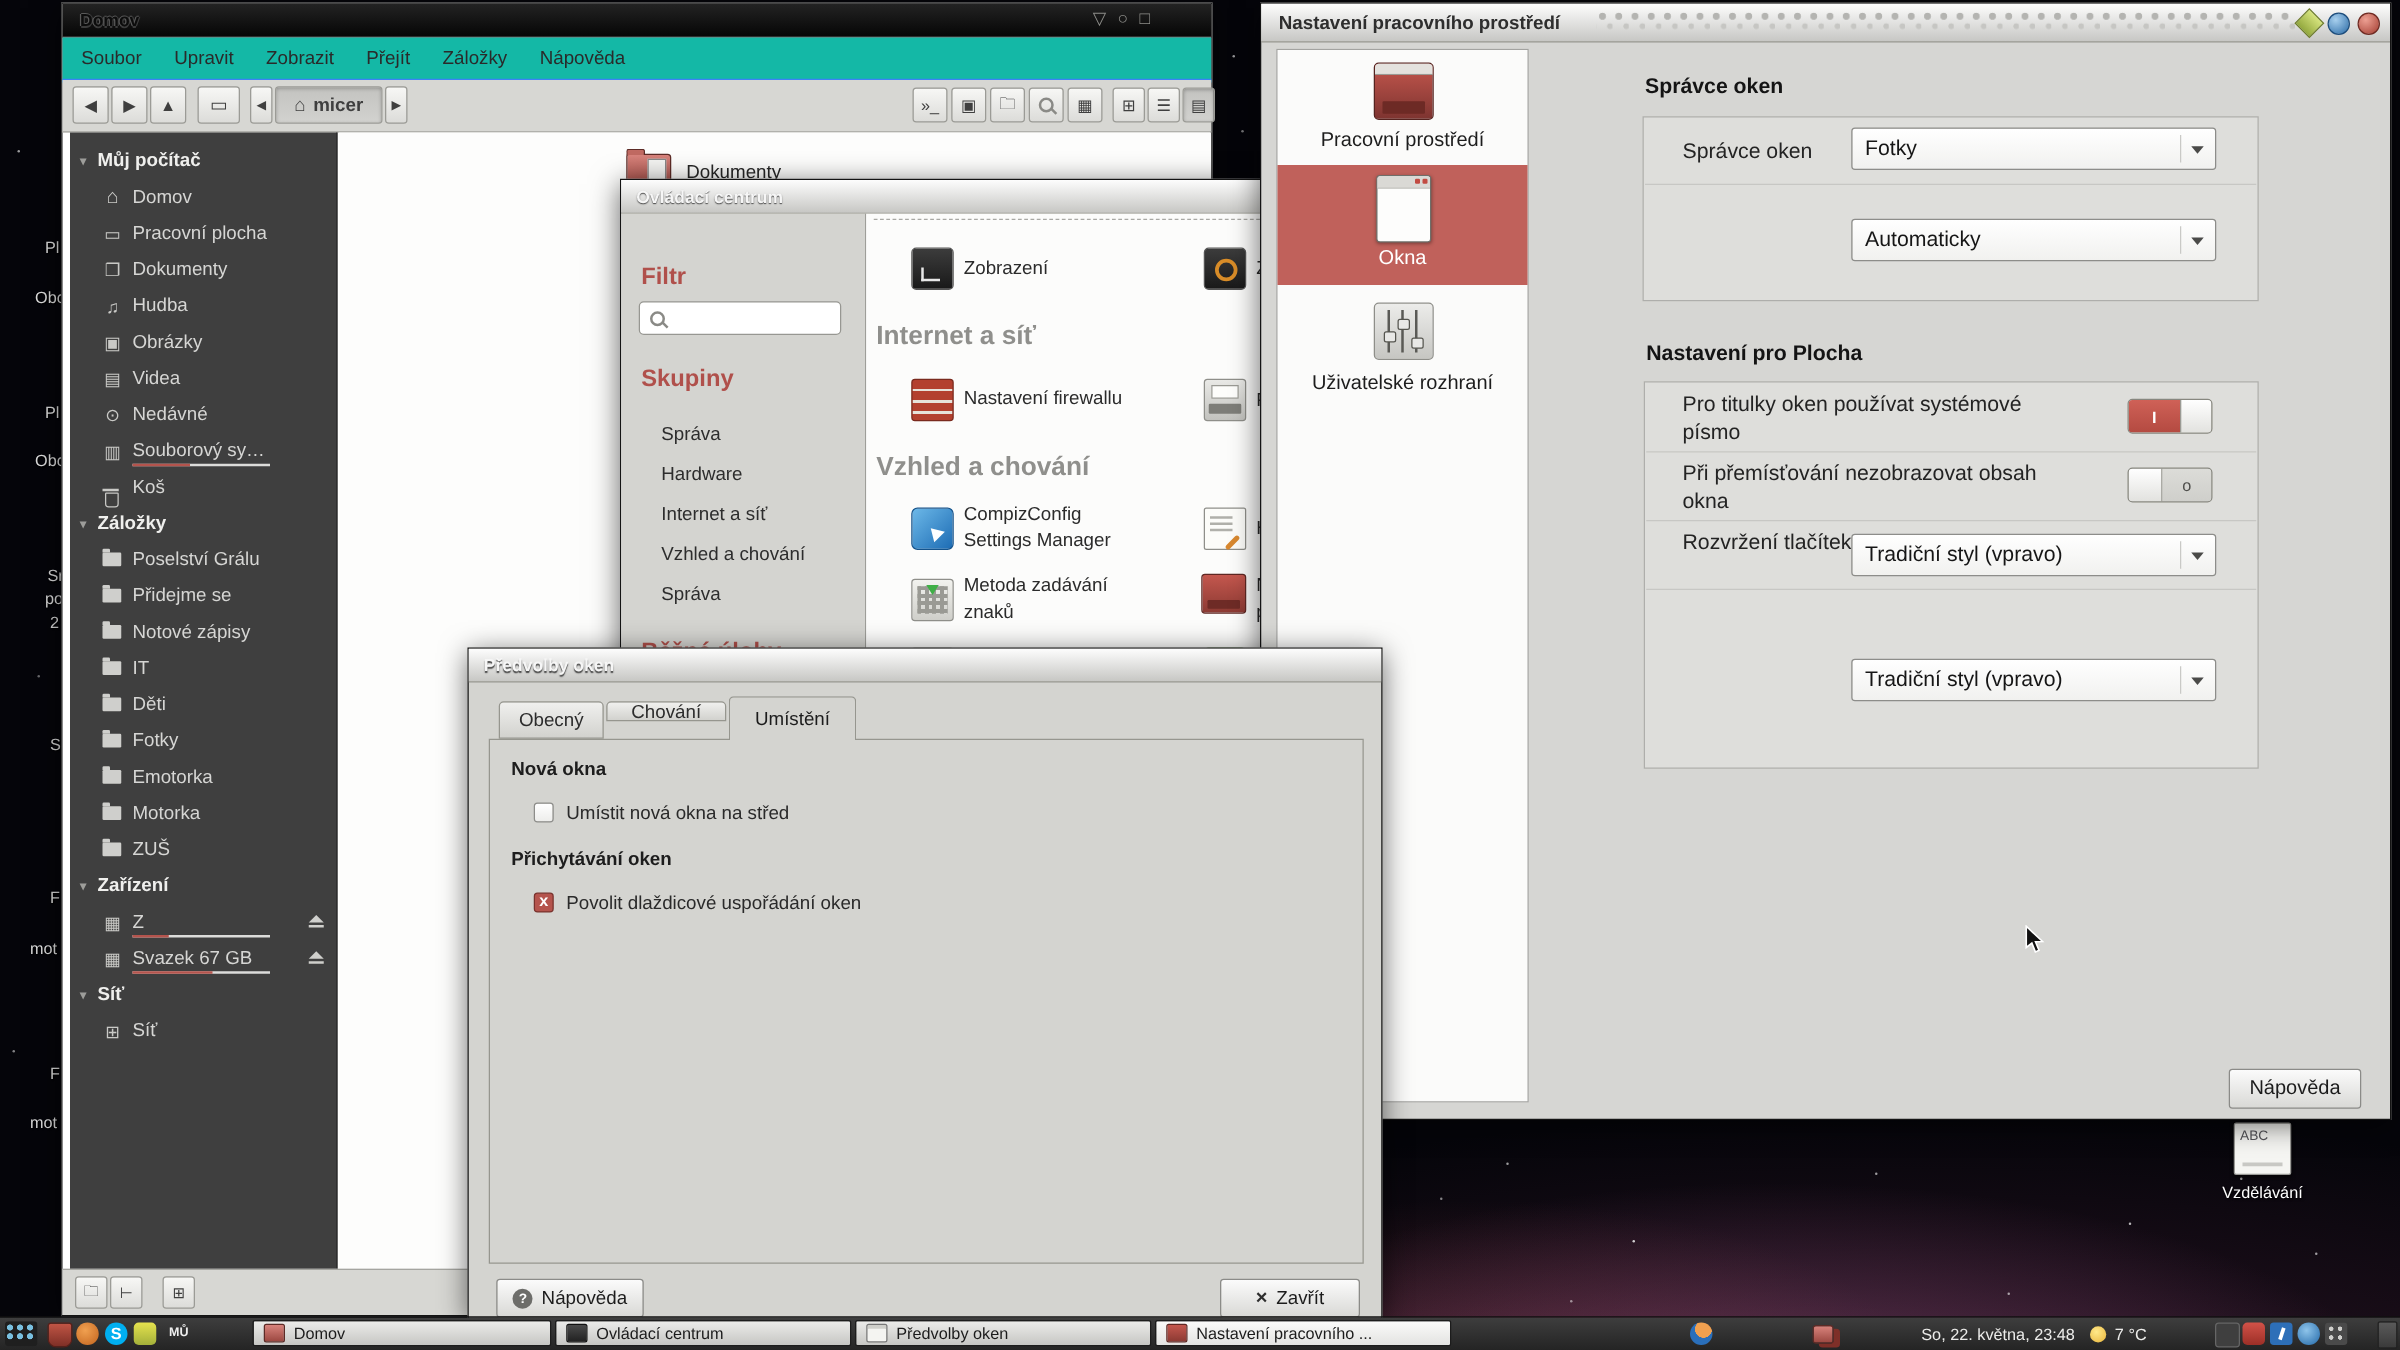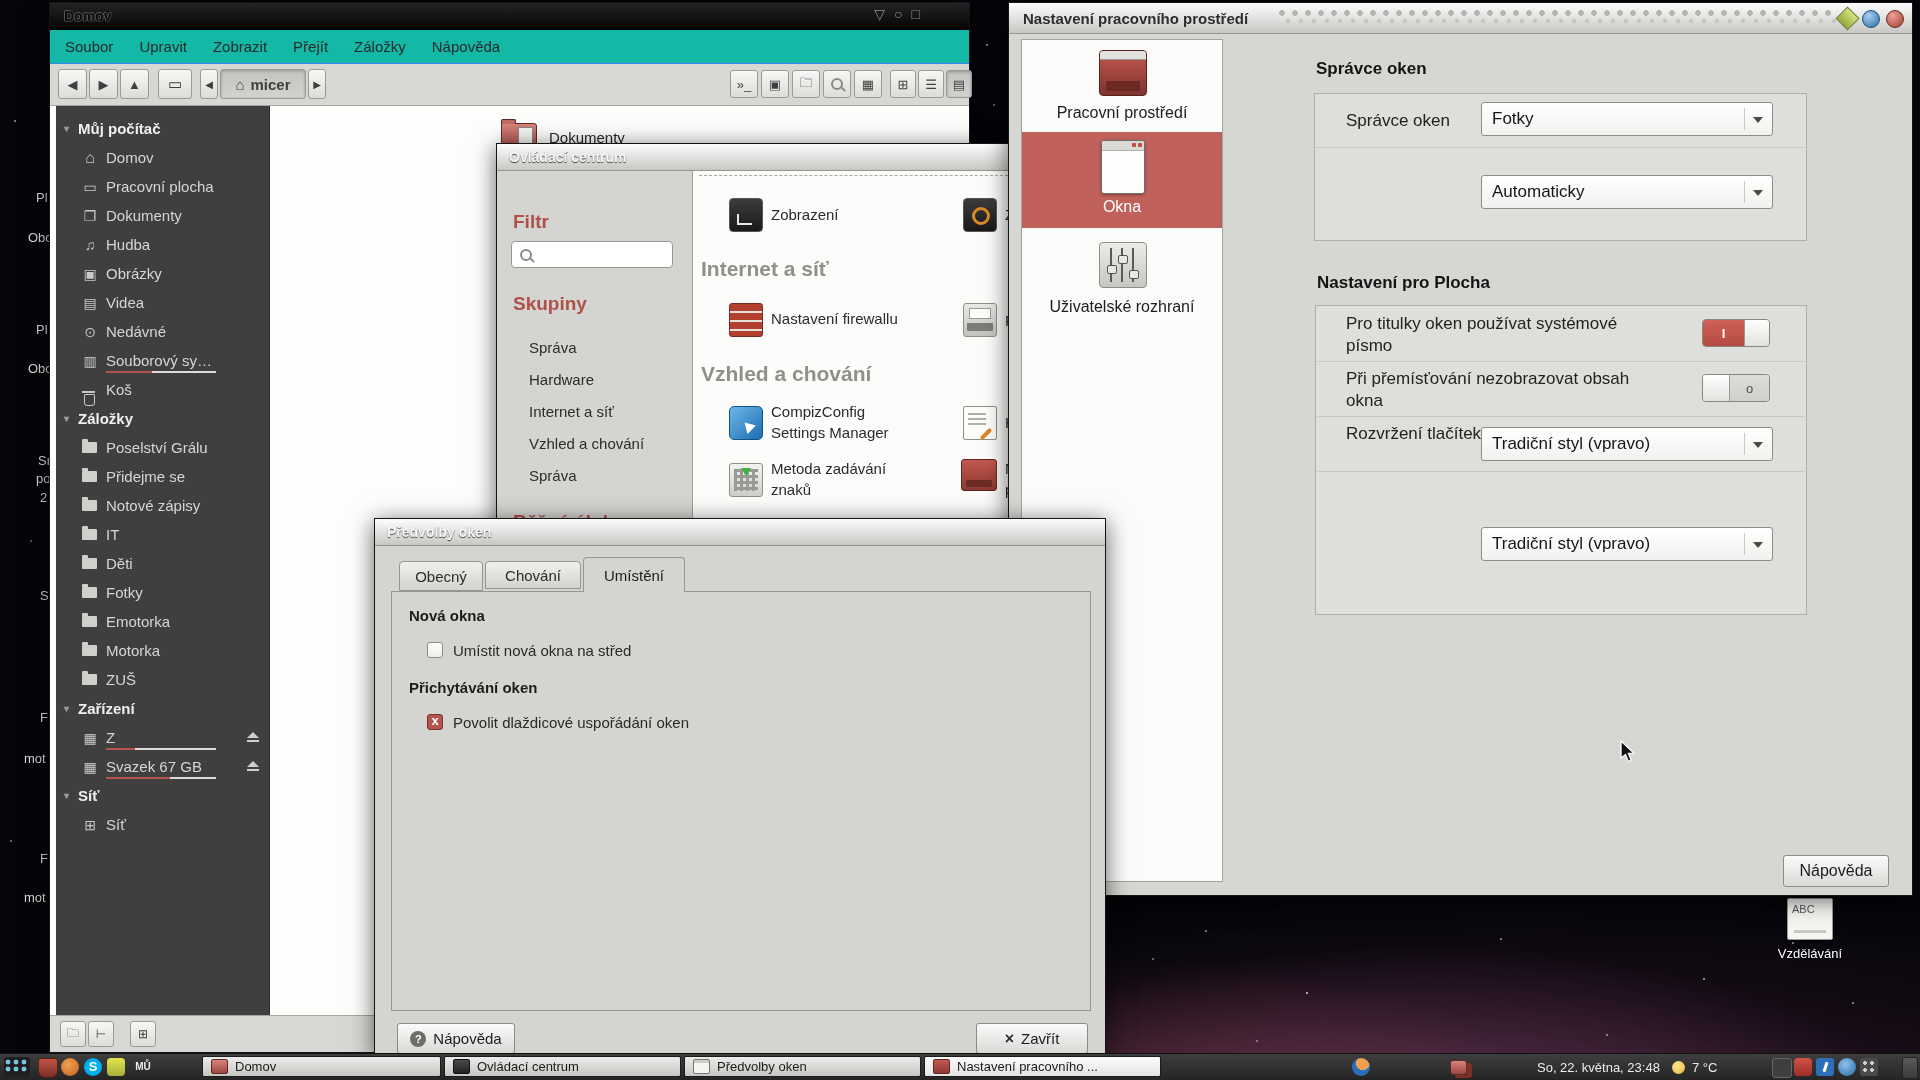--- a/index.html
+++ b/index.html
@@ -518,21 +518,21 @@
   </div>
 
   <div class="win" style="left:374px;top:518px;width:732px;height:537px;background:#d4d4d0;z-index:5">
     <div class="tb tb-light">
       <span class="t-emboss">Předvolby oken</span>
     </div>
 
     <div style="position:absolute;left:24px;top:42px;width:84px;height:30px;background:linear-gradient(#f0f0ee,#d2d2ce);border:1px solid #96968f;border-radius:4px 4px 0 0;display:flex;align-items:center;justify-content:center;font-size:15px;color:#2c2c2c;box-sizing:border-box">
         <span>Obecný</span>
       </div>
-    <div style="position:absolute;left:110px;top:42px;width:96px;height:28px;background:linear-gradient(#f0f0ee,#d2d2ce);border:1px solid #96968f;border-radius:4px 4px 0 0;display:flex;align-items:center;justify-content:center;font-size:15px;color:#2c2c2c;box-sizing:border-box">
+    <div style="position:absolute;left:110px;top:42px;width:96px;height:16px;background:linear-gradient(#f0f0ee,#d2d2ce);border:1px solid #96968f;border-radius:4px 4px 0 0;display:flex;align-items:center;justify-content:center;font-size:15px;color:#2c2c2c;box-sizing:border-box">
         <span>Chování</span>
       </div>
     <div style="position:absolute;left:208px;top:38px;width:102px;height:35px;background:#d4d4d0;border:1px solid #96968f;border-bottom:none;border-radius:4px 4px 0 0;display:flex;align-items:center;justify-content:center;font-size:15px;color:#1c1c1c;box-sizing:border-box;z-index:1">
         <span>Umístění</span>
       </div>
     <div style="position:absolute;left:16px;top:72px;width:700px;height:420px;border:1px solid #96968f;box-sizing:border-box"></div>
     <div style="position:absolute;left:34px;top:88px;font-size:15px;font-weight:bold;color:#1d1d1d">Nová okna</div>
     <div class="cb" style="left:52px;top:123px"></div>
     <div style="position:absolute;left:78px;top:123px;font-size:15px;color:#2a2a2a">Umístit nová okna na střed</div>
     <div style="position:absolute;left:34px;top:160px;font-size:15px;font-weight:bold;color:#1d1d1d">Přichytávání oken</div>

